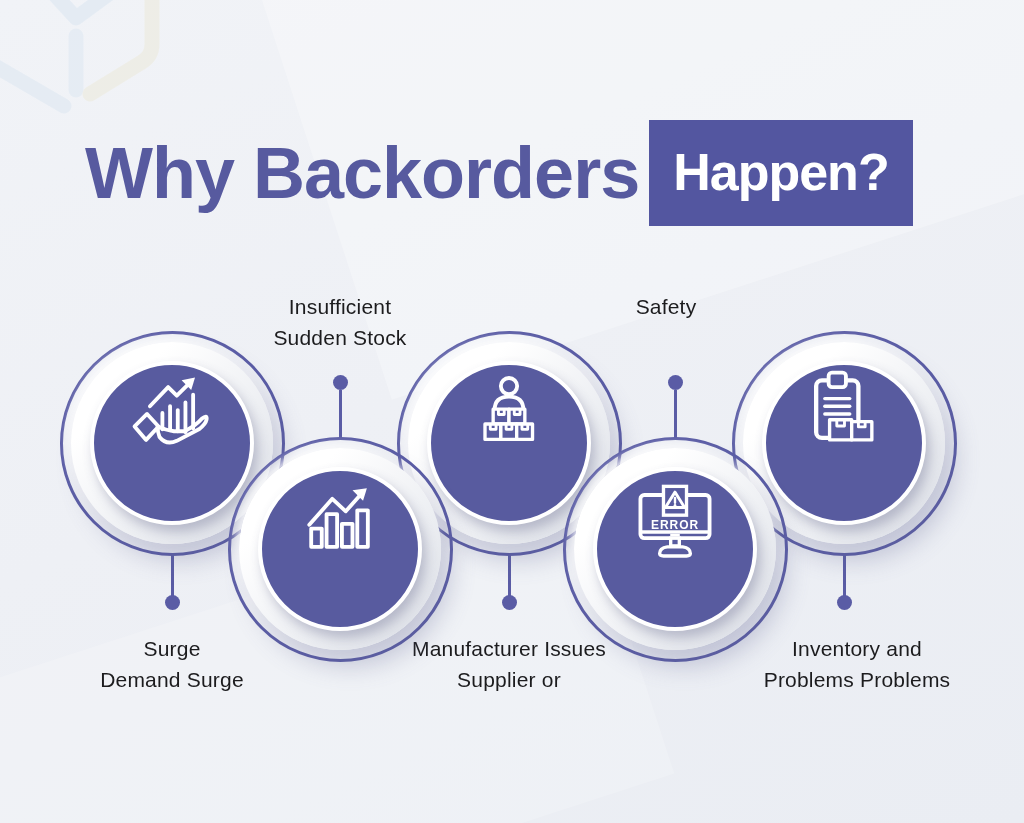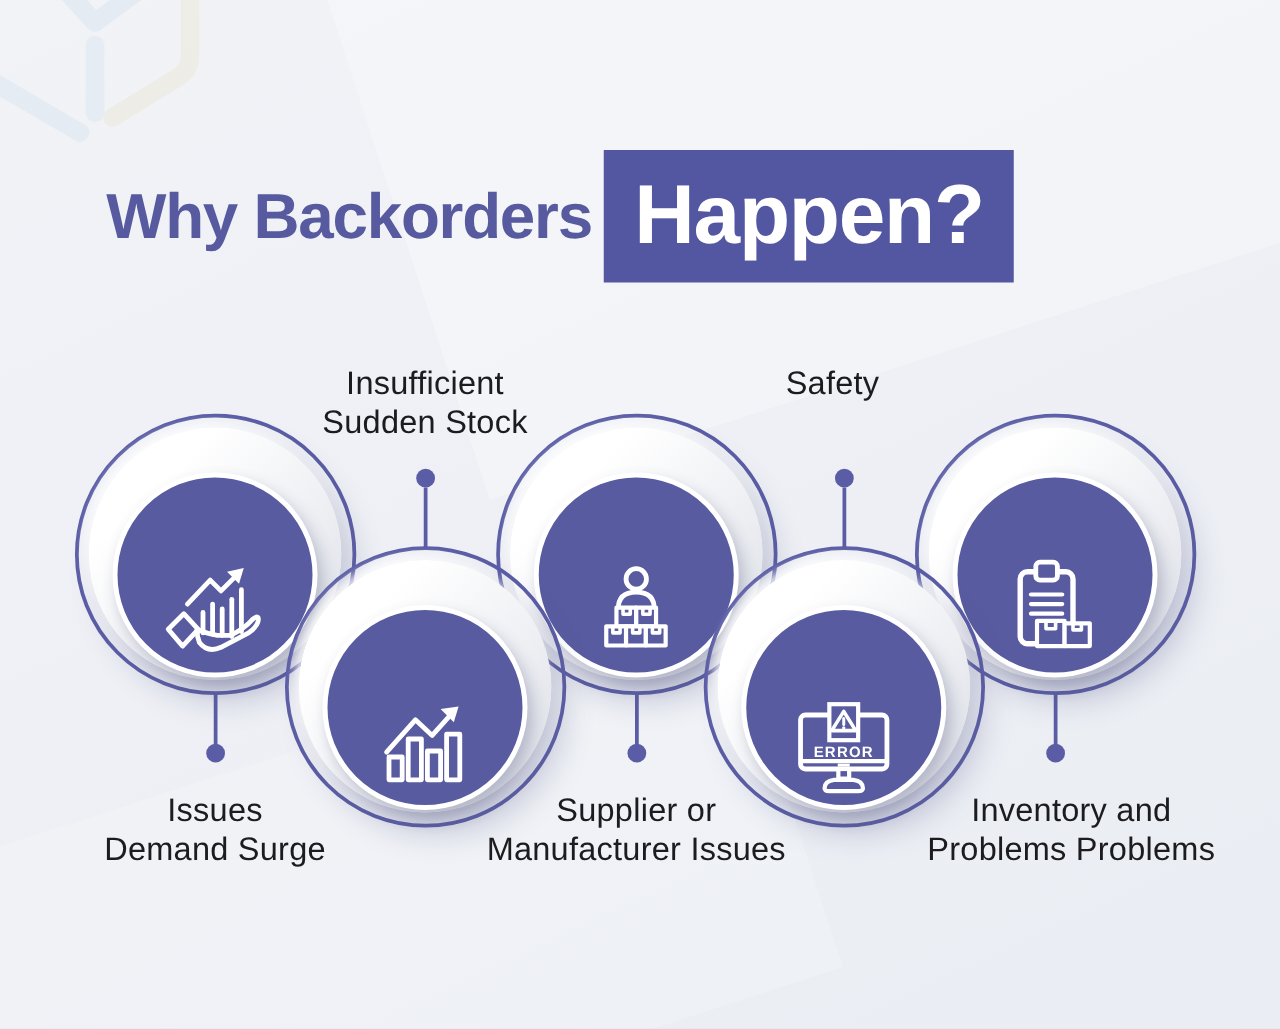--- a/index.html
+++ b/index.html
@@ -8,53 +8,53 @@
     background:linear-gradient(155deg,#f1f3f7 0%,#eef0f5 45%,#eaedf3 100%);
     font-family:"Liberation Sans", sans-serif;
   }
   .bg-band{position:absolute;background:#ffffff;opacity:.28;pointer-events:none;}
   .band1{width:1100px;height:420px;left:300px;top:-180px;transform:rotate(-18deg);}
   .band2{width:900px;height:300px;left:-250px;top:620px;transform:rotate(-18deg);opacity:.18;}
   .watermark{position:absolute;left:-8px;top:-14px;opacity:.5;}
   
   .title{position:absolute;left:85px;top:120px;height:106px;display:flex;align-items:center;}
   .title-plain{
-    font-size:51px;font-weight:800;letter-spacing:-1px;color:var(--accent);
+    font-size:72px;font-weight:800;letter-spacing:-1px;color:var(--accent);
     white-space:pre;line-height:106px;
   }
   .title-highlight{
     margin-left:10px;background:var(--box);color:#fff;
-    font-size:67px;font-weight:800;letter-spacing:-1px;
+    font-size:52px;font-weight:800;letter-spacing:-1px;
     height:106px;line-height:104px;padding:0 24px;display:inline-block;
   }
   
   .unit{position:absolute;width:225px;height:225px;}
   .unit.front{z-index:3;}
   .unit.back{z-index:2;}
   .ring{position:absolute;left:0;top:0;width:219px;height:219px;border:3px solid var(--ring);border-radius:50%;}
   .disc-white{
     position:absolute;left:11px;top:11px;width:202px;height:202px;border-radius:50%;
     background:linear-gradient(135deg,#ffffff 25%,#eceef2 65%,#d9dce4 100%);
     box-shadow:10px 16px 24px rgba(95,100,145,.30), -3px -3px 8px rgba(255,255,255,.9);
   }
   .disc-purple{
-    position:absolute;left:30px;top:47px;width:156px;height:156px;border-radius:50%;
+    position:absolute;left:30px;top:30px;width:156px;height:156px;border-radius:50%;
     background:var(--disc);border:4px solid #ffffff;
     box-shadow:4px 7px 12px rgba(70,72,115,.30);
-    display:flex;align-items:flex-end;justify-content:center;
+    display:flex;align-items:flex-start;justify-content:center;
   }
   .stem{position:absolute;left:111px;width:3px;background:var(--ring);}
   .stem.down{top:223px;height:49px;}
   .stem.up{top:-47px;height:48px;}
   .dot{position:absolute;left:105px;width:15px;height:15px;border-radius:50%;background:var(--ring);}
   .dot.down{top:264px;}
   .dot.up{top:-62px;}
   .cause-label{
     position:absolute;width:320px;text-align:center;
-    font-size:26px;line-height:31px;font-weight:500;color:#1c1c1e;letter-spacing:.2px;
+    font-size:21px;line-height:31px;font-weight:500;color:#1c1c1e;letter-spacing:.2px;
   }
   .cause-label.below{top:302px;left:-48px;}
   .cause-label.above{top:-146px;left:-48px;}
   :root, .canvas{
     --accent:#575a9f; --box:#5356a0; --ring:#5a5ca5; --disc:#585b9f;
   }
   svg.icon{display:block;}
 </style>
 </head>
 <body>
@@ -92,21 +92,21 @@
             <path d="M56,47 V69"></path>
             <path d="M64,39 V70"></path>
             <path d="M72,31 V66"></path>
           <path d="M11,64 L24,51 L36,64 L23,78 Z"></path>
           <path d="M35,64 Q44,68 52,69 L63,69 Q75,63 81,56 Q87,51 86,57 Q85,62 78,67 L55,79 Q44,84 37,75 Q35,70 35,64 Z"></path>
         </g>
         <polygon points="74,13 60,16 70,26" fill="#fff"></polygon>
       </svg>
     </div>
     <div class="cause-label below">
-      <div>Issues</div>
+      <div>Surge</div>
       <div>Demand Surge</div>
     </div>
   </div>
 
   <div class="unit front" style="left:228px;top:437px;">
     <div class="stem up"></div>
     <div class="dot up"></div>
     <div class="ring"></div>
     <div class="disc-white"></div>
     <div class="disc-purple">
@@ -148,22 +148,22 @@
         <g fill="none" stroke="#fff" stroke-width="3" stroke-linejoin="round">
           <path d="M39,46 V51.5 H45 V46"></path>
             <path d="M55.5,46 V51.5 H61.5 V46"></path>
           <path d="M30.5,61.5 V67 H36.5 V61.5"></path>
             <path d="M47,61.5 V67 H53 V61.5"></path>
             <path d="M63.5,61.5 V67 H69.5 V61.5"></path>
         </g>
       </svg>
     </div>
     <div class="cause-label below">
+      <div>Manufacturer Issues</div>
       <div>Supplier or</div>
-      <div>Manufacturer Issues</div>
     </div>
   </div>
 
   <div class="unit front" style="left:563px;top:437px;">
     <div class="stem up"></div>
     <div class="dot up"></div>
     <div class="ring"></div>
     <div class="disc-white"></div>
     <div class="disc-purple">
       <svg class="icon" width="96" height="96" viewBox="0 0 100 100">

